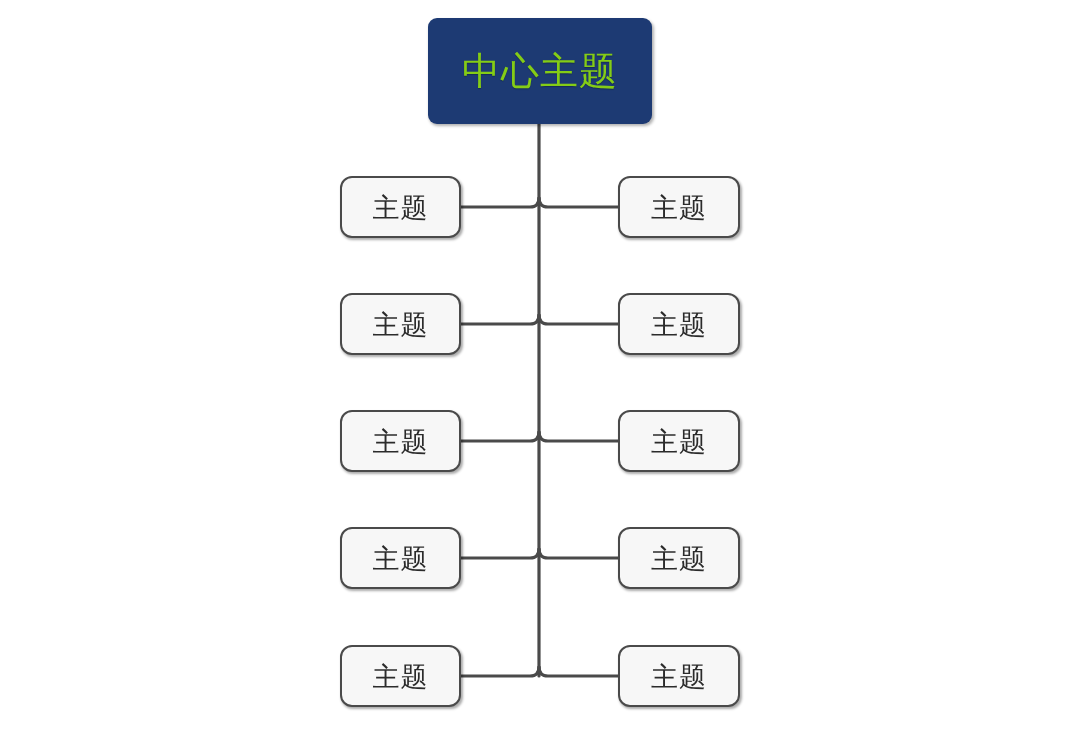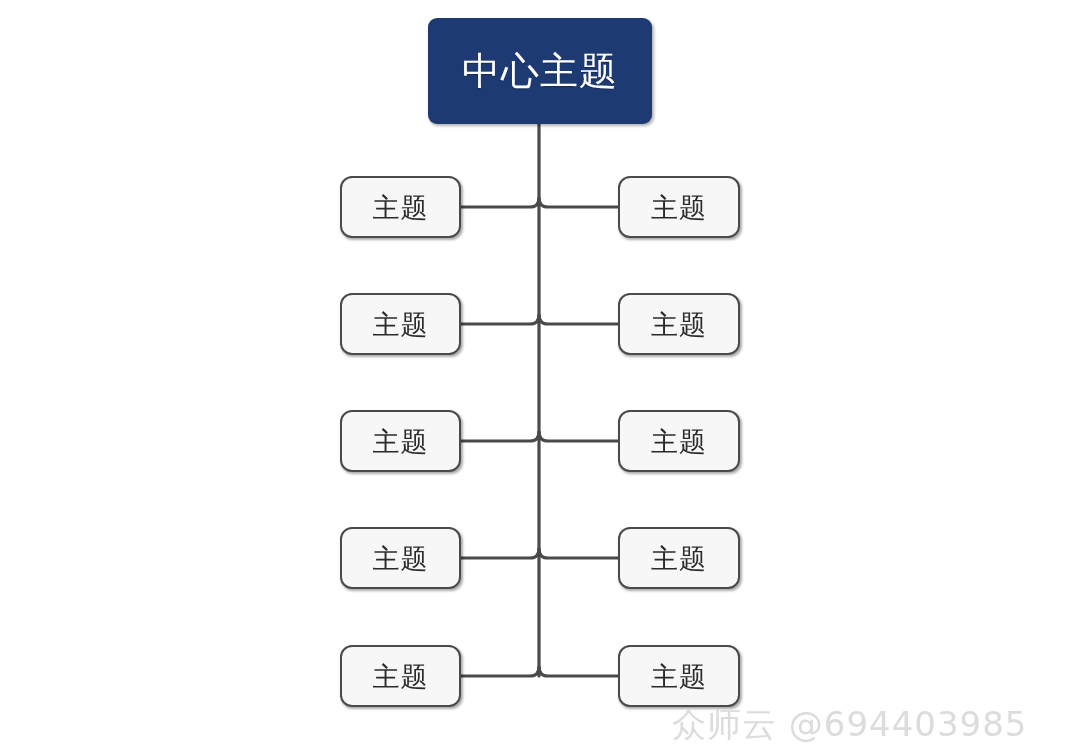--- a/index.html
+++ b/index.html
@@ -83,21 +83,21 @@
       <path d="M 618 324 L 548 324 Q 539 324 539 315" fill="none" stroke="#4a4a4a" stroke-width="3.2" stroke-linecap="round" stroke-linejoin="round"></path>
       <path d="M 461 441 L 530 441 Q 539 441 539 432" fill="none" stroke="#4a4a4a" stroke-width="3.2" stroke-linecap="round" stroke-linejoin="round"></path>
       <path d="M 618 441 L 548 441 Q 539 441 539 432" fill="none" stroke="#4a4a4a" stroke-width="3.2" stroke-linecap="round" stroke-linejoin="round"></path>
       <path d="M 461 558 L 530 558 Q 539 558 539 549" fill="none" stroke="#4a4a4a" stroke-width="3.2" stroke-linecap="round" stroke-linejoin="round"></path>
       <path d="M 618 558 L 548 558 Q 539 558 539 549" fill="none" stroke="#4a4a4a" stroke-width="3.2" stroke-linecap="round" stroke-linejoin="round"></path>
       <path d="M 461 676 L 530 676 Q 539 676 539 667" fill="none" stroke="#4a4a4a" stroke-width="3.2" stroke-linecap="round" stroke-linejoin="round"></path>
       <path d="M 618 676 L 548 676 Q 539 676 539 667" fill="none" stroke="#4a4a4a" stroke-width="3.2" stroke-linecap="round" stroke-linejoin="round"></path>
     </svg>
 
   <div class="node node-central" id="central-node" style="left: 428px; top: 18px; width: 224px; height: 106px; background: rgb(29, 58, 115);">
-    <span class="node-text" style="color: #ffffff;">中心主题</span>
+    <span class="node-text" style="color: #84cc16;">中心主题</span>
   </div>
 
   <div id="topic-nodes">
       <div class="node node-topic" style="left: 340px; top: 176px; width: 121px; height: 62px; background: rgb(247, 247, 247); border-color: rgb(74, 74, 74);">
         <span class="node-text" style="color: rgb(43, 43, 43);">主题</span>
       </div>
       <div class="node node-topic" style="left: 618px; top: 176px; width: 122px; height: 62px; background: rgb(247, 247, 247); border-color: rgb(74, 74, 74);">
         <span class="node-text" style="color: rgb(43, 43, 43);">主题</span>
       </div>
       <div class="node node-topic" style="left: 340px; top: 293px; width: 121px; height: 62px; background: rgb(247, 247, 247); border-color: rgb(74, 74, 74);">
@@ -119,15 +119,14 @@
         <span class="node-text" style="color: rgb(43, 43, 43);">主题</span>
       </div>
       <div class="node node-topic" style="left: 340px; top: 645px; width: 121px; height: 62px; background: rgb(247, 247, 247); border-color: rgb(74, 74, 74);">
         <span class="node-text" style="color: rgb(43, 43, 43);">主题</span>
       </div>
       <div class="node node-topic" style="left: 618px; top: 645px; width: 122px; height: 62px; background: rgb(247, 247, 247); border-color: rgb(74, 74, 74);">
         <span class="node-text" style="color: rgb(43, 43, 43);">主题</span>
       </div>
     </div>
 
-  <div class="watermark" style="left: 672px; top: 707px; color: rgb(220, 220, 220);">众师云 @694403985</div>
 
 </div>
 
 </body></html>

